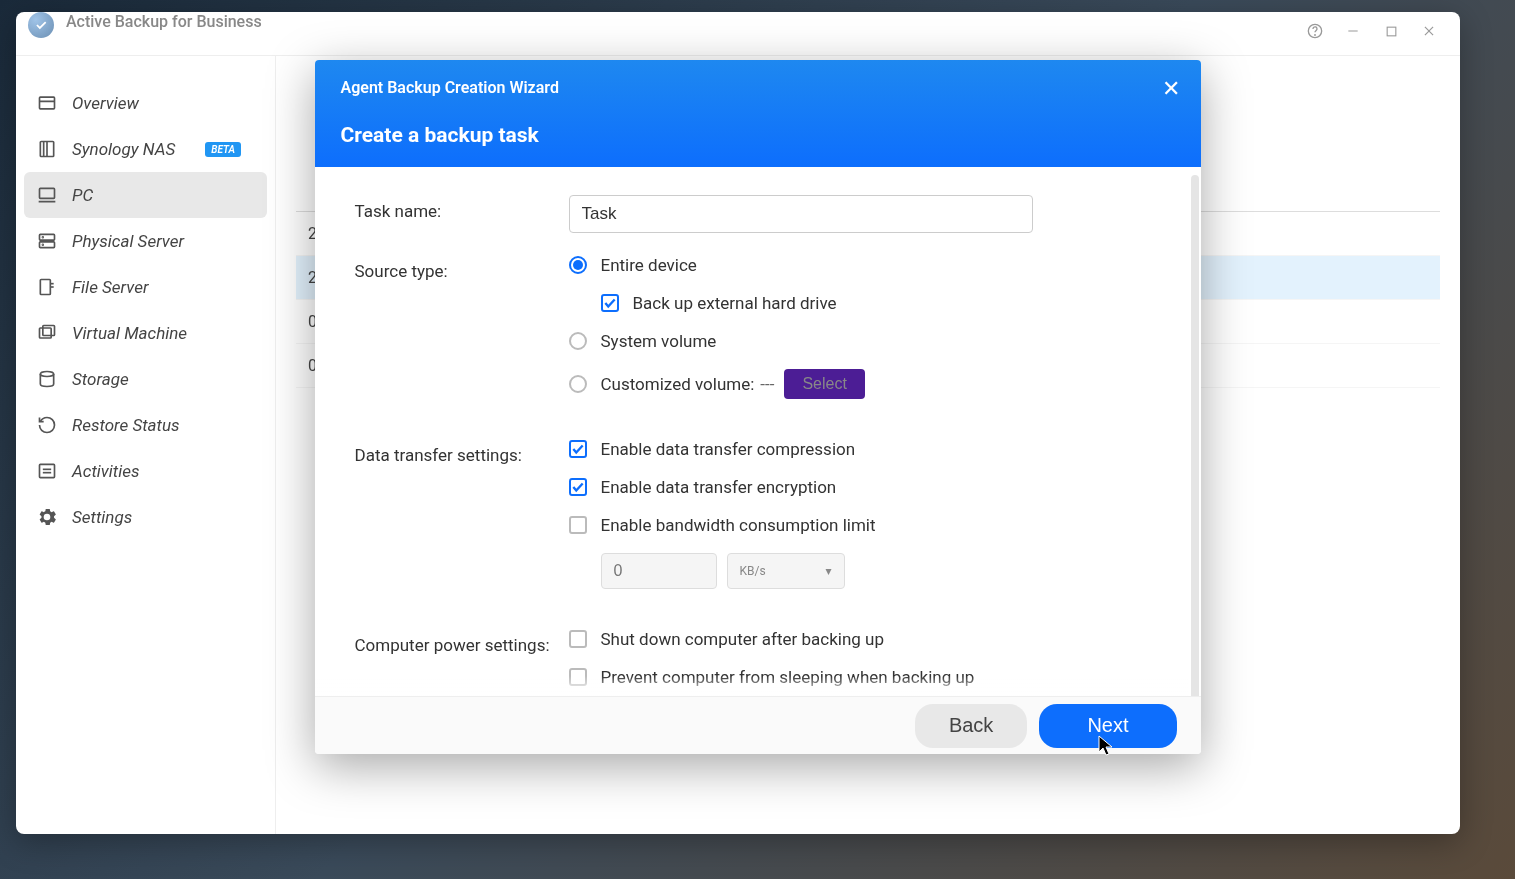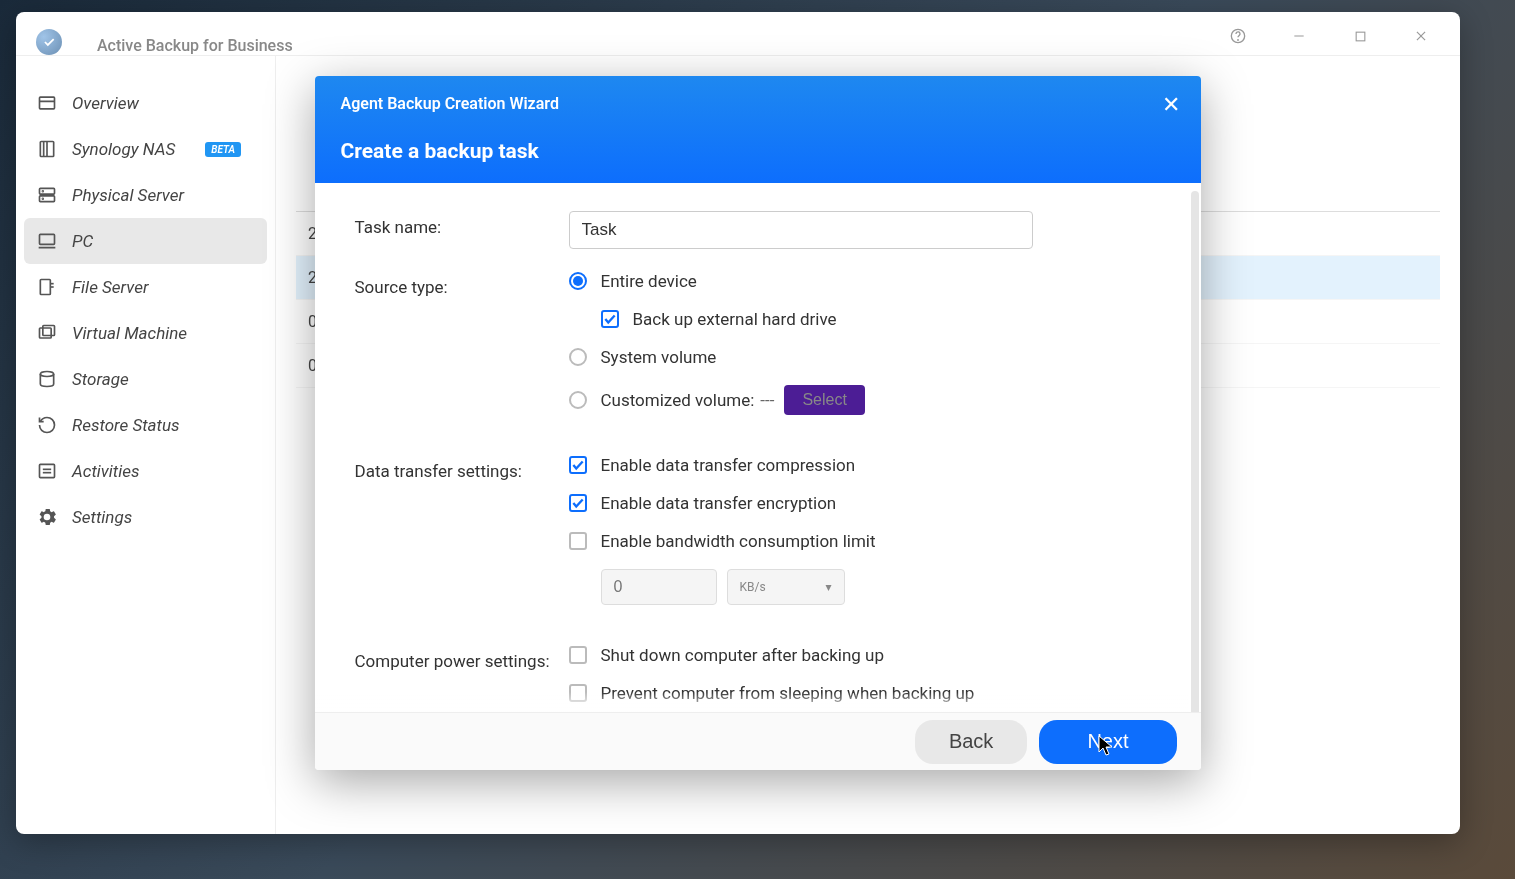--- a/index.html
+++ b/index.html
@@ -20,24 +20,23 @@
   background: #fff;
   border-radius: 8px;
   box-shadow: 0 8px 32px rgba(0,0,0,0.3);
   display: flex;
   flex-direction: column;
   overflow: hidden;
 }
 .titlebar {
   height: 44px;
   display: flex;
-  align-items: flex-end;
-  padding: 0 20px;
+  align-items: flex-start;
+  padding: 0 12px;
   border-bottom: 1px solid #eee;
-  gap: 23px;
 }
 .app-icon {
   width: 26px;
   height: 26px;
   border-radius: 50%;
   background: radial-gradient(circle at 30% 30%, #a0c4e8, #6b8fb3);
   display: flex;
   align-items: center;
   justify-content: center;
   margin-right: 12px;
@@ -111,21 +110,21 @@
 
 .modal-overlay {
   position: absolute;
   top: 0; left: 0; right: 0; bottom: 0;
   display: flex;
   align-items: flex-start;
   justify-content: center;
   pointer-events: none;
 }
 .modal {
-  margin-top: 76px;
+  margin-top: 60px;
   width: 886px;
   height: 694px;
   background: #fff;
   border-radius: 4px;
   box-shadow: 0 12px 48px rgba(0,0,0,0.35);
   display: flex;
   flex-direction: column;
   overflow: hidden;
   pointer-events: auto;
 }
@@ -322,39 +321,39 @@
         <span class="sidebar-icon">
             <svg viewBox="0 0 24 24" width="20" height="20" fill="none" stroke="currentColor" stroke-width="2">
               <rect x="4" y="3" width="16" height="18" rx="1"></rect>
               <line x1="8" y1="3" x2="8" y2="21"></line>
               <line x1="12" y1="3" x2="12" y2="21"></line>
             </svg>
           </span>
         <span>Synology NAS</span>
         <span class="beta-badge">BETA</span>
       </div>
+      <div class="sidebar-item active">
+        <span class="sidebar-icon">
+            <svg viewBox="0 0 24 24" width="20" height="20" fill="none" stroke="currentColor" stroke-width="2">
+              <rect x="3" y="4" width="18" height="12" rx="1"></rect>
+              <line x1="2" y1="20" x2="22" y2="20"></line>
+            </svg>
+          </span>
+        <span>PC</span>
+      </div>
       <div class="sidebar-item">
         <span class="sidebar-icon">
             <svg viewBox="0 0 24 24" width="20" height="20" fill="none" stroke="currentColor" stroke-width="2">
               <rect x="3" y="4" width="18" height="7" rx="1"></rect>
               <rect x="3" y="13" width="18" height="7" rx="1"></rect>
               <circle cx="7" cy="7.5" r="0.5" fill="currentColor"></circle>
               <circle cx="7" cy="16.5" r="0.5" fill="currentColor"></circle>
             </svg>
           </span>
         <span>Physical Server</span>
-      </div>
-      <div class="sidebar-item active">
-        <span class="sidebar-icon">
-            <svg viewBox="0 0 24 24" width="20" height="20" fill="none" stroke="currentColor" stroke-width="2">
-              <rect x="3" y="4" width="18" height="12" rx="1"></rect>
-              <line x1="2" y1="20" x2="22" y2="20"></line>
-            </svg>
-          </span>
-        <span>PC</span>
       </div>
       <div class="sidebar-item">
         <span class="sidebar-icon">
             <svg viewBox="0 0 24 24" width="20" height="20" fill="none" stroke="currentColor" stroke-width="2">
               <rect x="4" y="3" width="12" height="18" rx="1"></rect>
               <line x1="16" y1="8" x2="20" y2="8"></line>
               <line x1="16" y1="12" x2="20" y2="12"></line>
             </svg>
           </span>
         <span>File Server</span>

